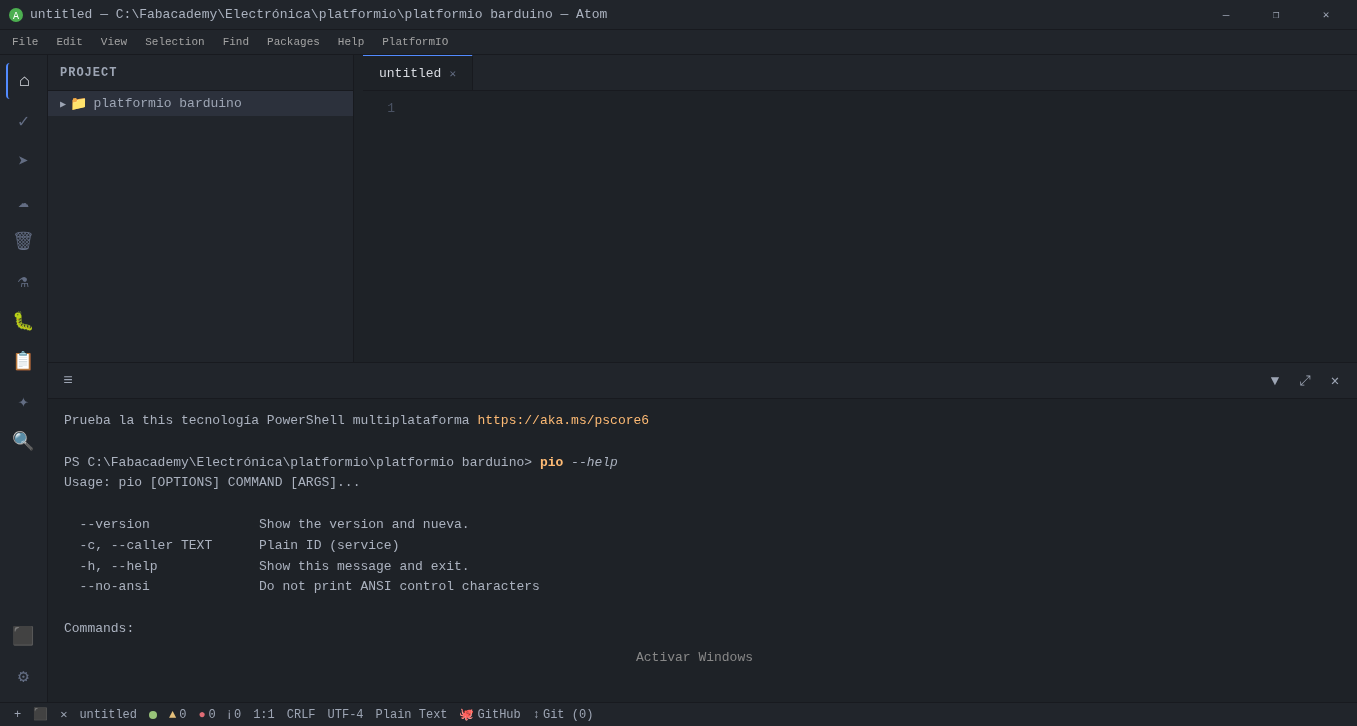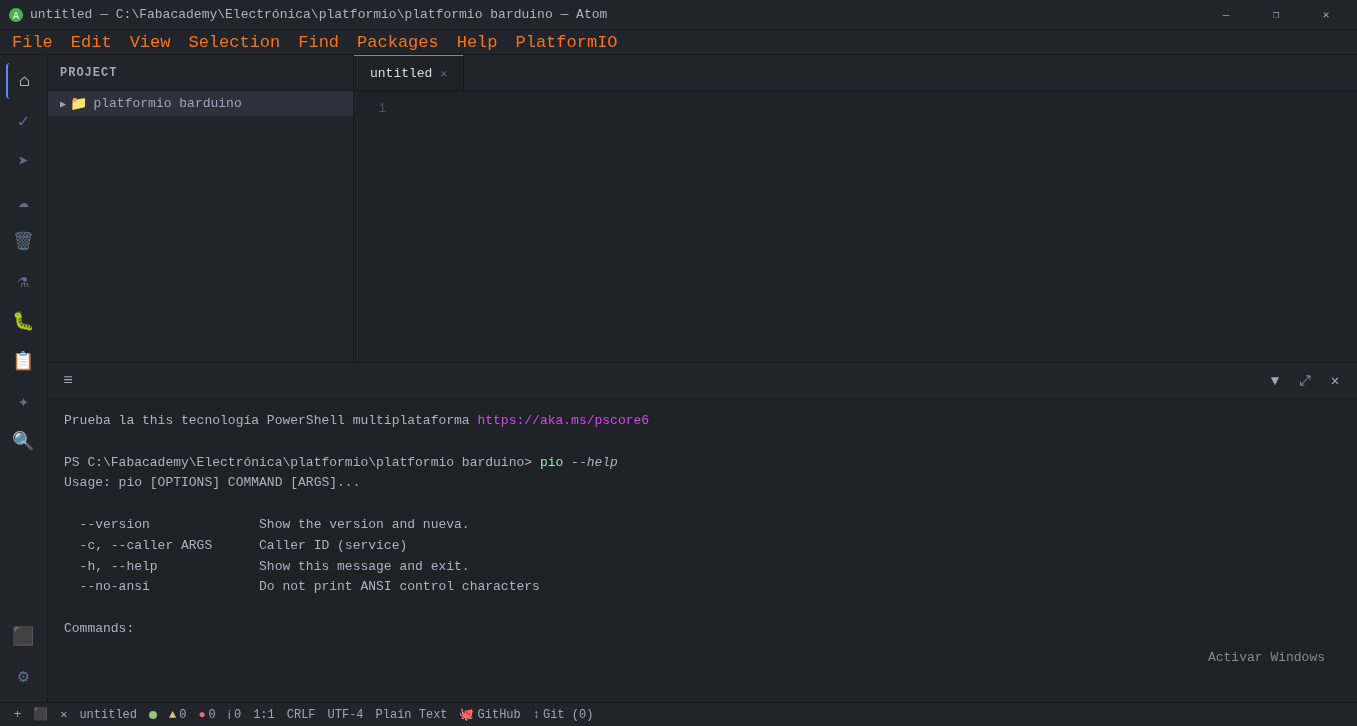--- a/index.html
+++ b/index.html
@@ -56,22 +56,22 @@
       background: #21252b;
       display: flex;
       align-items: center;
       padding: 0 4px;
       border-bottom: 1px solid #181a1f;
       flex-shrink: 0;
       gap: 2px;
     }
     .menu-item {
       padding: 2px 8px;
-      font-size: 17px;
-      color: #f97316;
+      font-size: 11px;
+      color: #a3a3a3;
       cursor: pointer;
       border-radius: 3px;
     }
 
     
     #main {
       display: flex;
       flex: 1;
       overflow: hidden;
     }
@@ -114,20 +114,21 @@
       flex: 1;
       flex-direction: column;
       overflow: hidden;
     }
 
     
     #editor-area {
       display: flex;
       flex: 1;
       overflow: hidden;
+      gap: 9px;
     }
 
     
     #sidebar {
       width: 306px;
       background: #21252b;
       border-right: 1px solid #181a1f;
       display: flex;
       flex-direction: column;
       flex-shrink: 0;
@@ -258,28 +259,28 @@
     #terminal-body {
       flex: 1;
       padding: 12px 16px;
       overflow-y: auto;
       font-size: 13px;
       line-height: 1.6;
       color: #abb2bf;
     }
     .term-line { white-space: pre; }
     .term-prompt { color: #abb2bf; }
-    .term-cmd { color: #86efac; font-weight: normal; }
+    .term-cmd { color: #fdba74; font-weight: bold; }
     .term-arg { color: #abb2bf; font-style: italic; }
-    .term-url { color: #d946ef; }
+    .term-url { color: #fdba74; }
     .term-activate {
       color: #636d83;
       font-size: 12px;
       margin-top: 8px;
-      text-align: right;
+      text-align: center;
       padding-right: 16px;
     }
 
     
     #statusbar {
       height: 24px;
       background: #21252b;
       display: flex;
       align-items: center;
       padding: 0 8px;
@@ -391,21 +392,21 @@
           <div class="term-ctrl-btn">✕</div>
         </div>
       </div>
       <div id="terminal-body">
         <div class="term-line"><span class="term-prompt">Prueba la this tecnología PowerShell multiplataforma </span><span class="term-url">https://aka.ms/pscore6</span></div>
         <div class="term-line">&nbsp;</div>
         <div class="term-line"><span class="term-prompt">PS C:\Fabacademy\Electrónica\platformio\platformio barduino&gt; </span><span class="term-cmd">pio</span><span class="term-arg"> --help</span></div>
         <div class="term-line">Usage: pio [OPTIONS] COMMAND [ARGS]...</div>
         <div class="term-line">&nbsp;</div>
         <div class="term-line">  --version              Show the version and nueva.</div>
-        <div class="term-line">  -c, --caller ARGS      Caller ID (service)</div>
+        <div class="term-line">  -c, --caller TEXT      Plain ID (service)</div>
         <div class="term-line">  -h, --help             Show this message and exit.</div>
         <div class="term-line">  --no-ansi              Do not print ANSI control characters</div>
         <div class="term-line">&nbsp;</div>
         <div class="term-line">Commands:</div>
         <div class="term-activate">
           <div style="color:#888; font-size:13px;">Activar Windows</div>
 
         </div>
       </div>
     </div>

